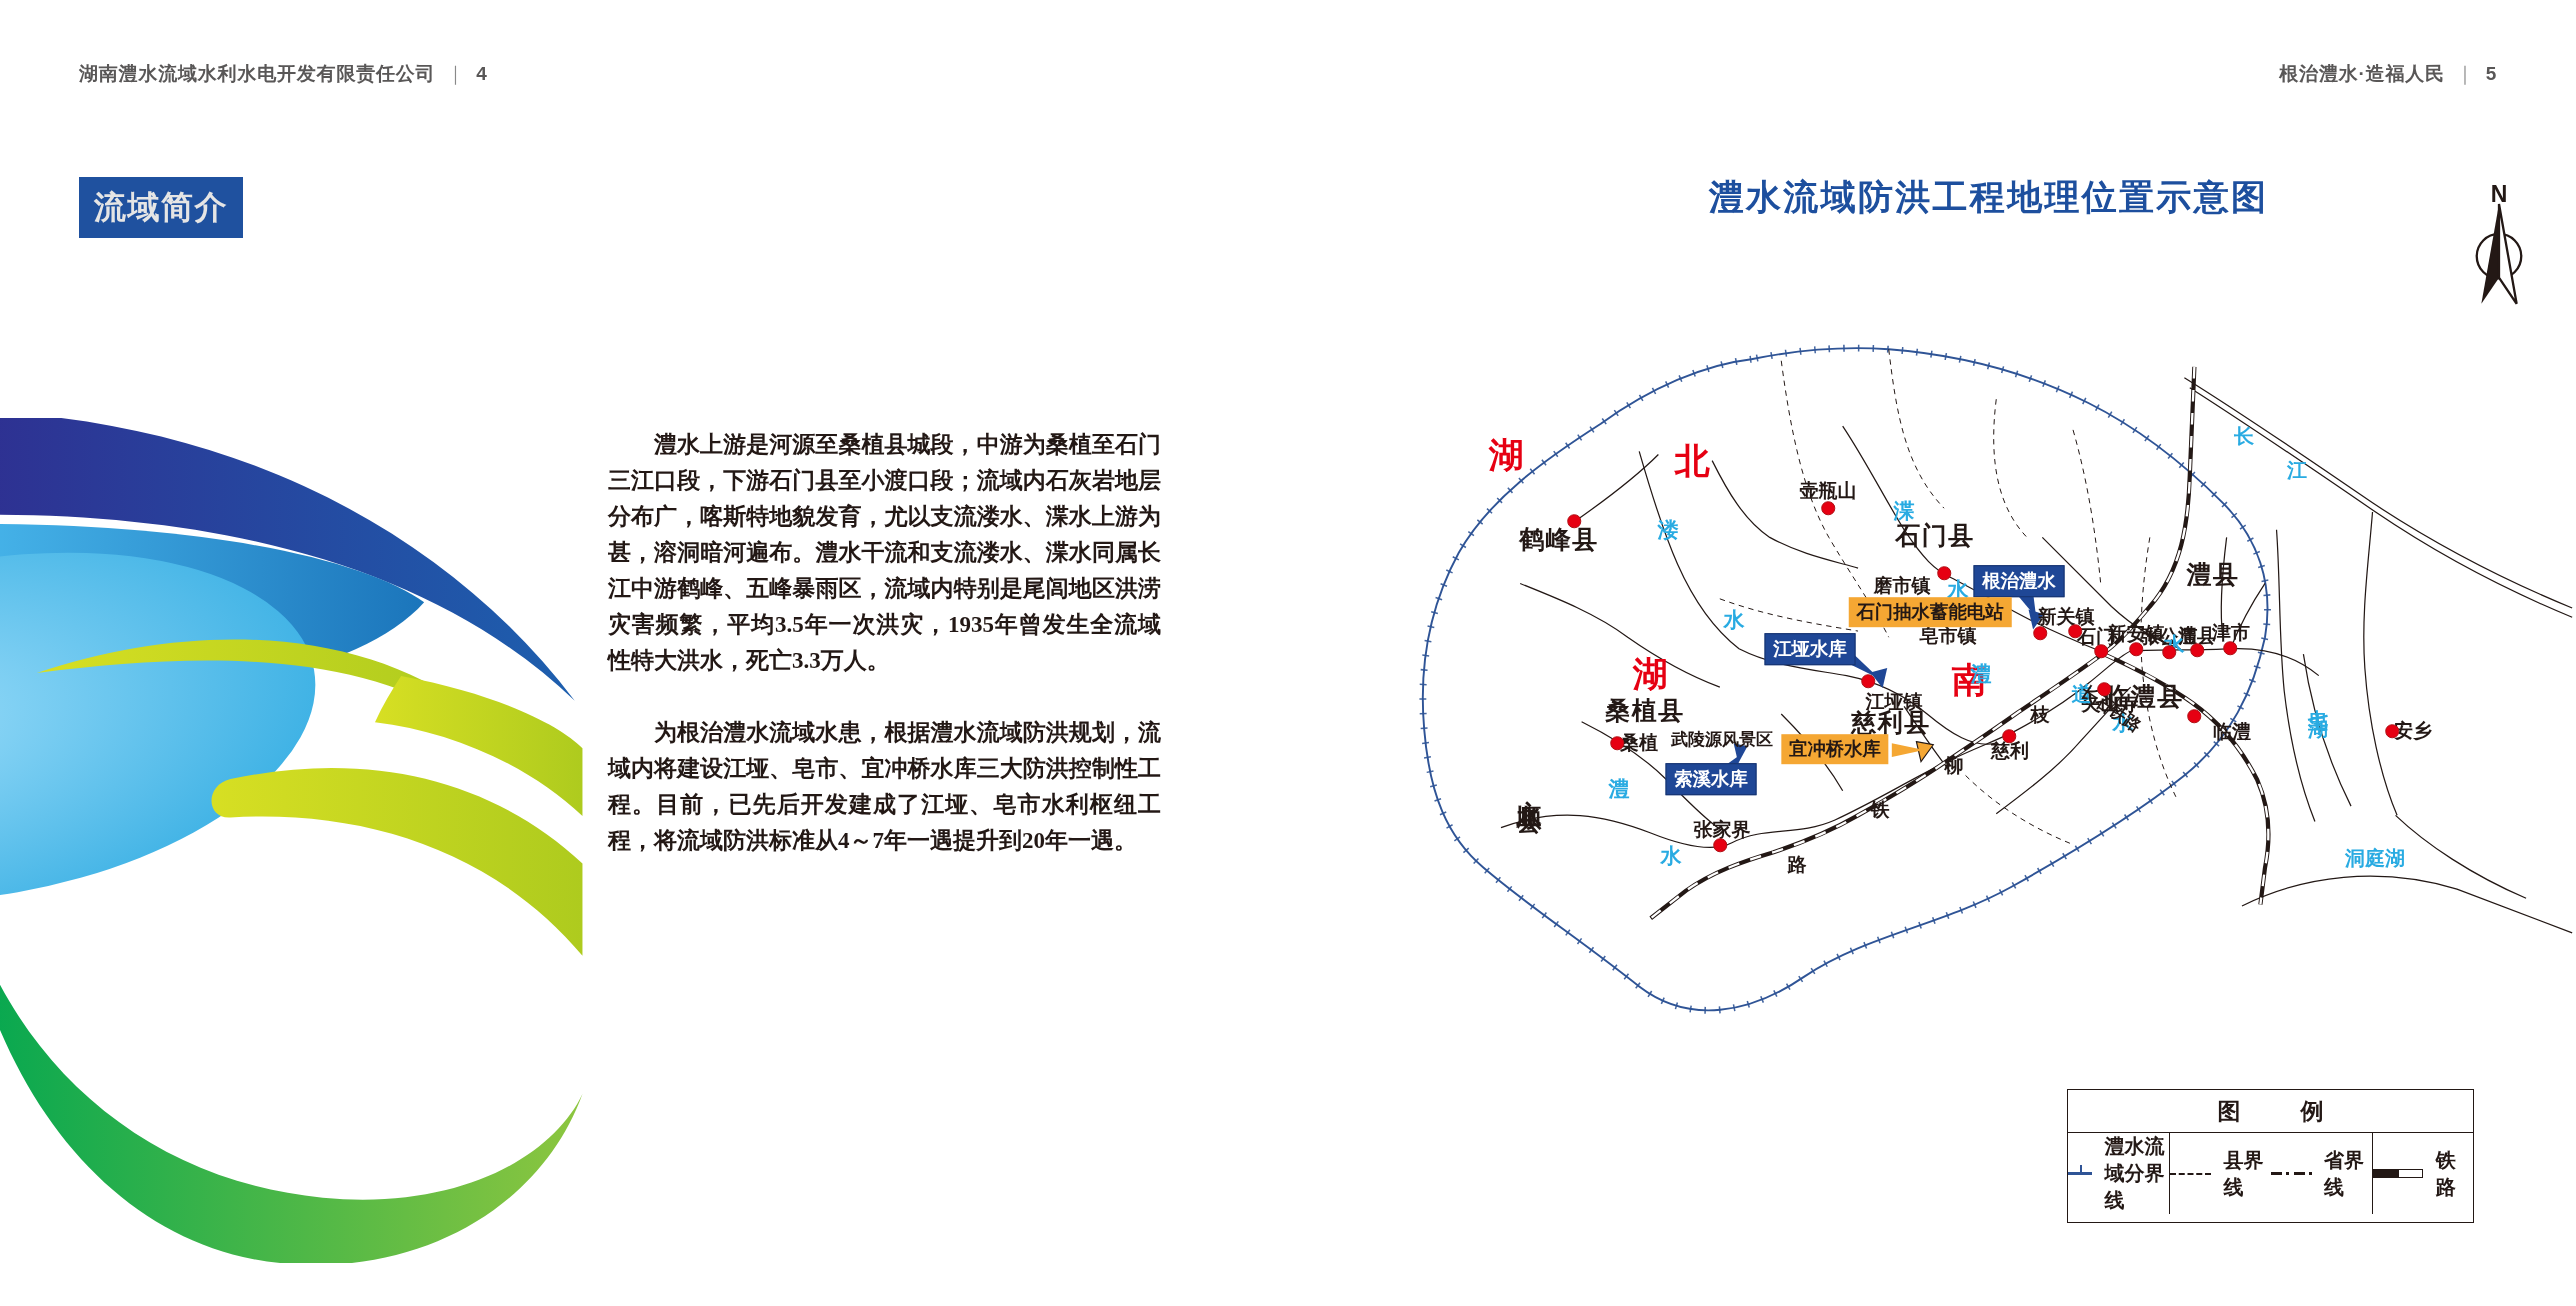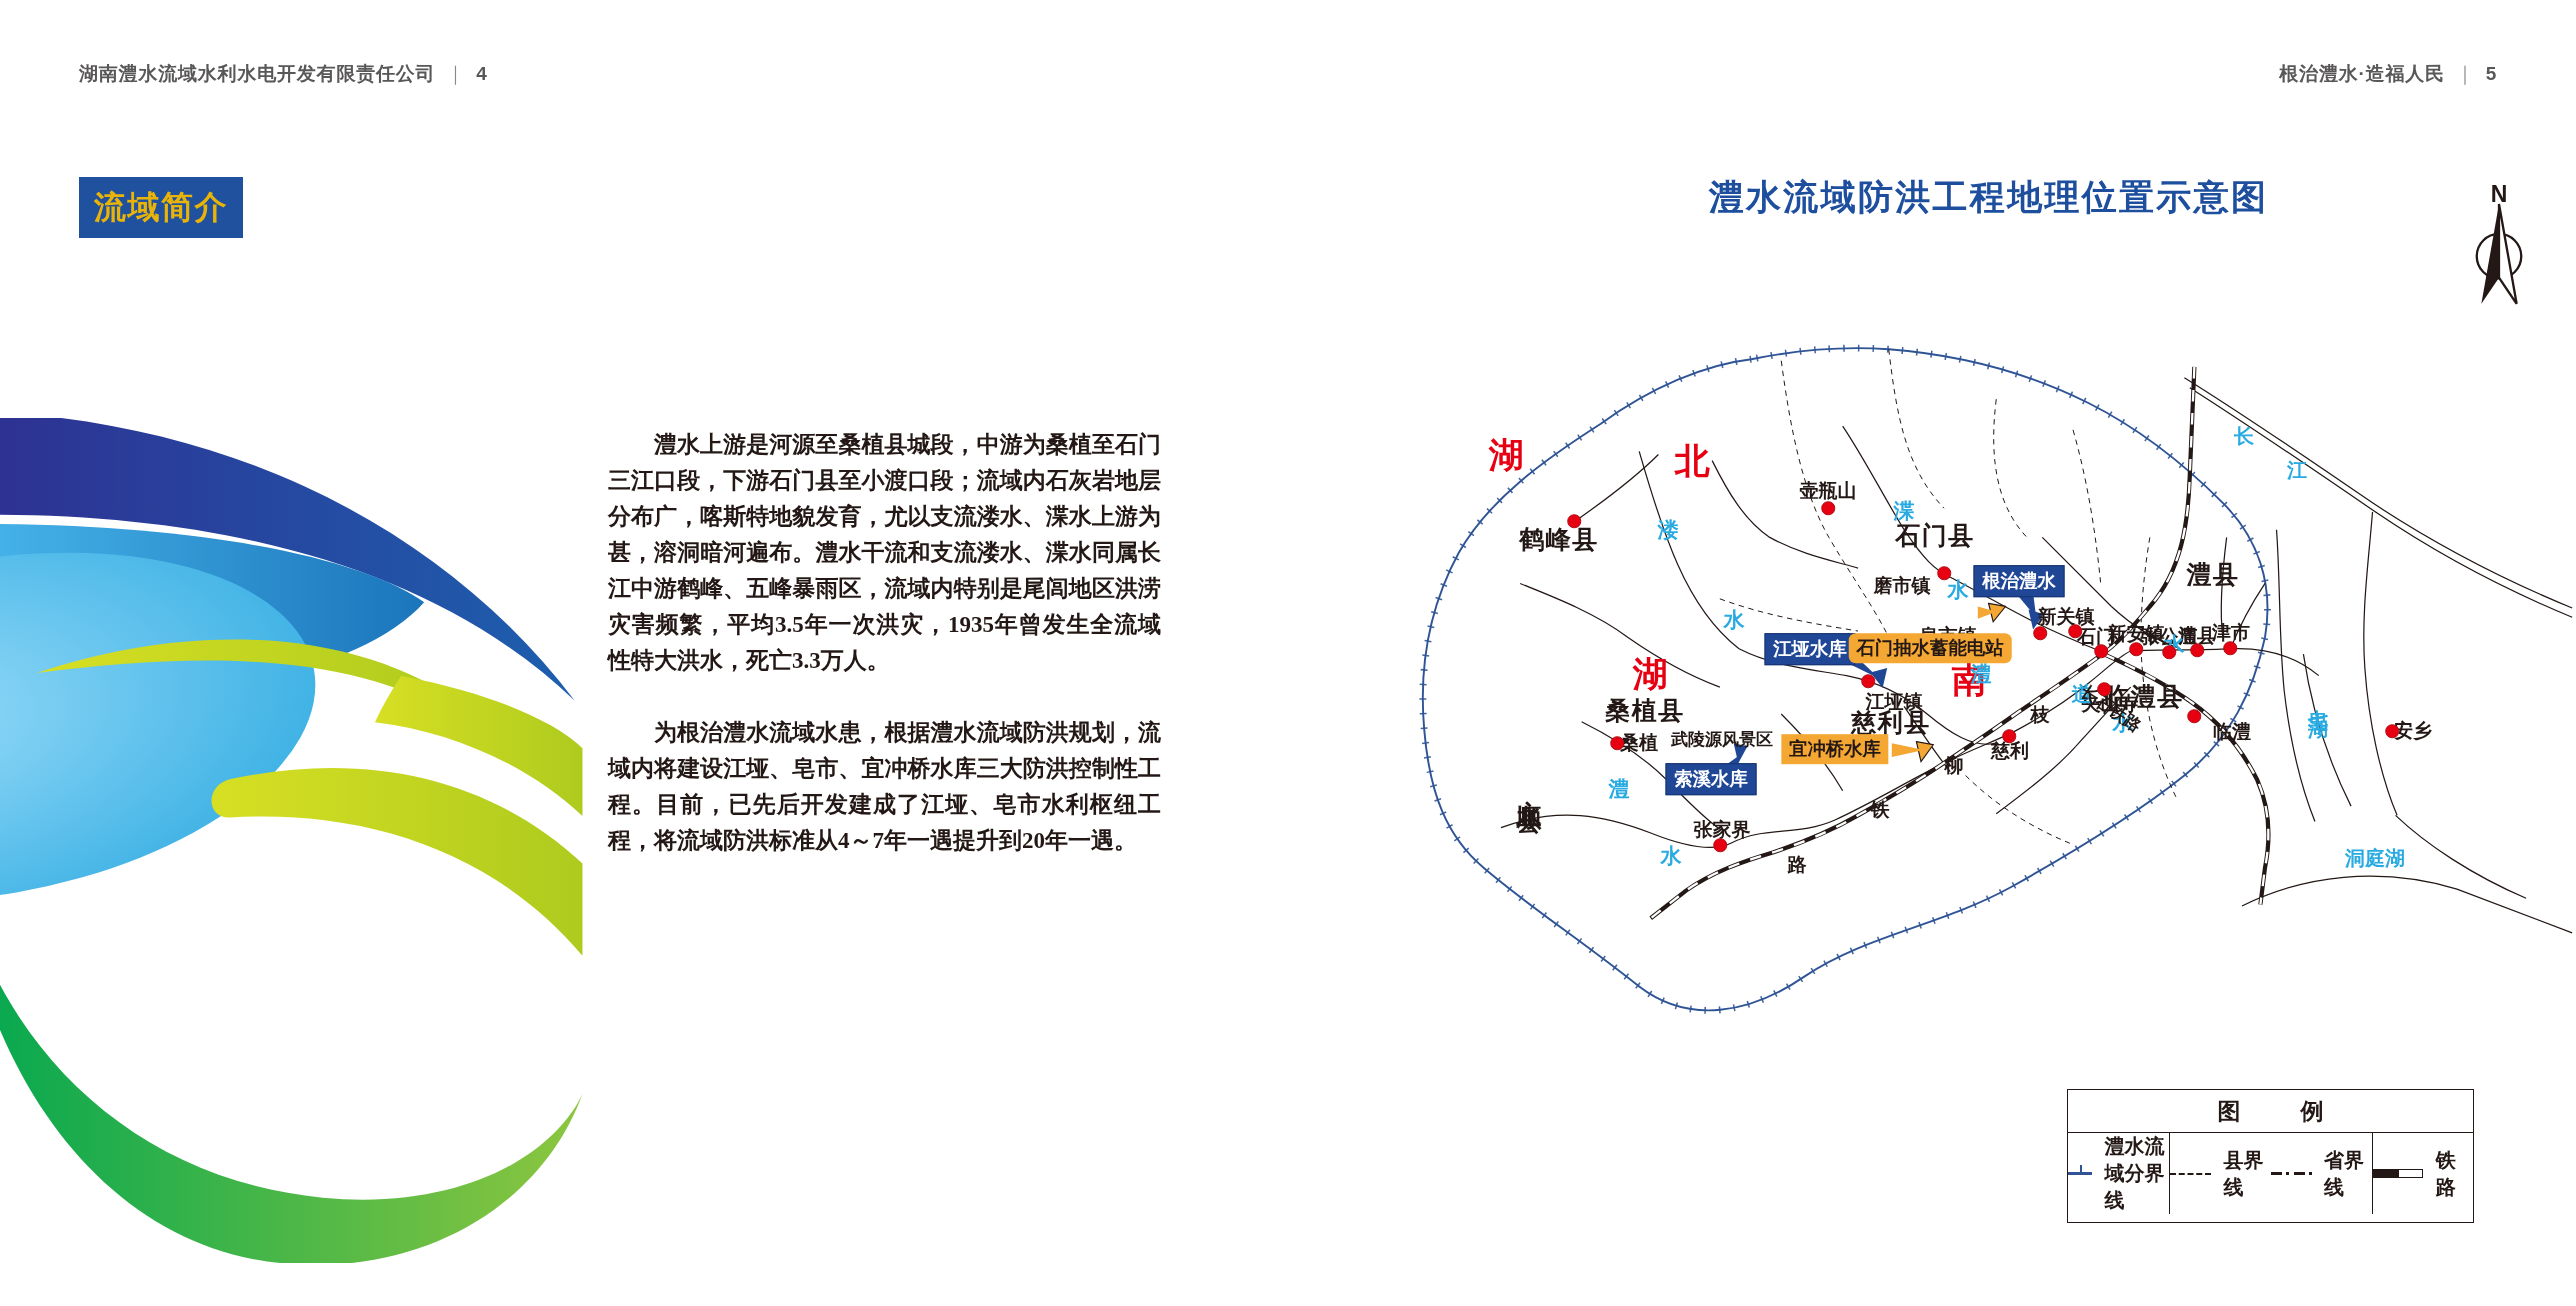--- a/index.html
+++ b/index.html
@@ -5,21 +5,21 @@
   html,body{margin:0;padding:0;}
   body{width:2576px;height:1306px;position:relative;background:#ffffff;overflow:hidden;
        font-family:"Liberation Sans",sans-serif;}
   
   .hdr{position:absolute;top:61px;font-size:19px;font-weight:700;color:#595757;letter-spacing:0.8px;}
   .hdr .bar{font-weight:400;color:#898989;margin:0 10.7px;}
   #hdr-left{left:79px;}
   #hdr-right{right:79px;text-align:right;}
   
   .section-box{position:absolute;left:79px;top:177px;width:164px;height:61px;background:#1f519f;
-       color:#eab308;font-size:32px;font-weight:700;display:flex;align-items:center;justify-content:center;
+       color:#e5e5e5;font-size:32px;font-weight:700;display:flex;align-items:center;justify-content:center;
        letter-spacing:1.5px;}
   .bodytext{position:absolute;left:608px;top:427px;width:553px;color:#231815;
        font-family:"Liberation Serif",serif;font-weight:700;font-size:23px;line-height:36px;
        text-align:justify;}
   .bodytext p{margin:0 0 36px 0;text-indent:2em;}
   #logo{position:absolute;left:0;top:418px;width:584px;height:845px;}
   
   .map-title{position:absolute;left:1666px;top:174px;width:645px;text-align:center;
        color:#1d4f9e;font-size:35px;font-weight:700;letter-spacing:2.3px;}
   #compass{position:absolute;left:2466px;top:181px;width:66px;height:132px;}
@@ -228,21 +228,21 @@
     <div class="mlabel water" style="left: 2375px; top: 858px; transform: translate(-50%, -50%);">洞庭湖</div>
     <div class="mlabel misc" style="left: 1722px; top: 739px; transform: translate(-50%, -50%);">武陵源风景区</div>
     <div class="mlabel misc" style="left: 2111px; top: 709px; transform: translate(-50%, -50%) rotate(34deg);">长石铁路</div>
     <div class="mlabel rwchar" style="left: 2040px; top: 715px; transform: translate(-50%, -50%);">枝</div>
     <div class="mlabel rwchar" style="left: 1954px; top: 766px; transform: translate(-50%, -50%);">柳</div>
     <div class="mlabel rwchar" style="left: 1880px; top: 810px; transform: translate(-50%, -50%);">铁</div>
     <div class="mlabel rwchar" style="left: 1797px; top: 865px; transform: translate(-50%, -50%);">路</div>
     <div class="mlabel resblue" style="left: 1810px; top: 649px; transform: translate(-50%, -50%);">江垭水库</div>
     <div class="mlabel resblue" style="left: 2019px; top: 581px; transform: translate(-50%, -50%);">根治澧水</div>
     <div class="mlabel resblue" style="left: 1711px; top: 779px; transform: translate(-50%, -50%);">索溪水库</div>
-    <div class="mlabel resorange" style="left: 1930px; top: 648px; transform: translate(-50%, -50%); border-radius: 7px;">石门抽水蓄能电站</div>
+    <div class="mlabel resorange" style="left: 1930px; top: 612px; transform: translate(-50%, -50%);">石门抽水蓄能电站</div>
     <div class="mlabel resorange" style="left: 1835px; top: 749px; transform: translate(-50%, -50%);">宜冲桥水库</div>
     <div class="mdot" style="left: 1574px; top: 521px;"></div>
     <div class="mdot" style="left: 1828px; top: 508px;"></div>
     <div class="mdot" style="left: 1944px; top: 573px;"></div>
     <div class="mdot" style="left: 2040px; top: 633px;"></div>
     <div class="mdot" style="left: 2075px; top: 631px;"></div>
     <div class="mdot" style="left: 2101px; top: 651px;"></div>
     <div class="mdot" style="left: 2136px; top: 649px;"></div>
     <div class="mdot" style="left: 2169px; top: 652px;"></div>
     <div class="mdot" style="left: 2197px; top: 650px;"></div>

